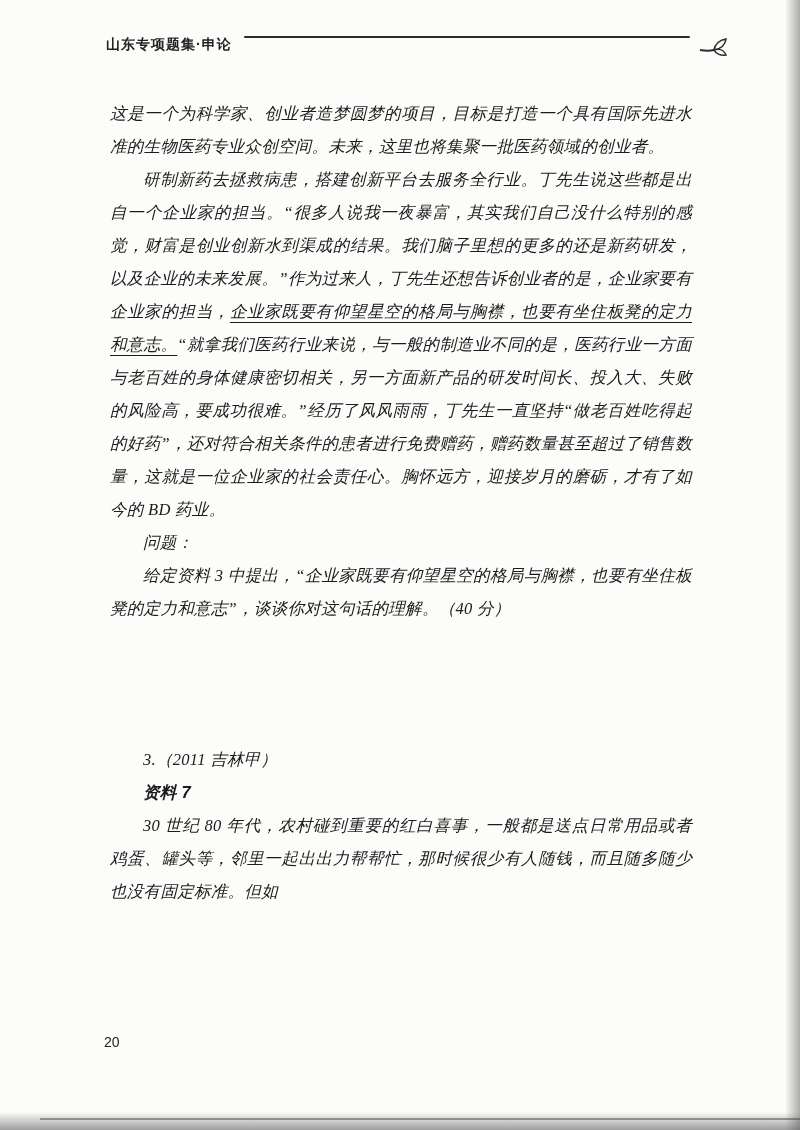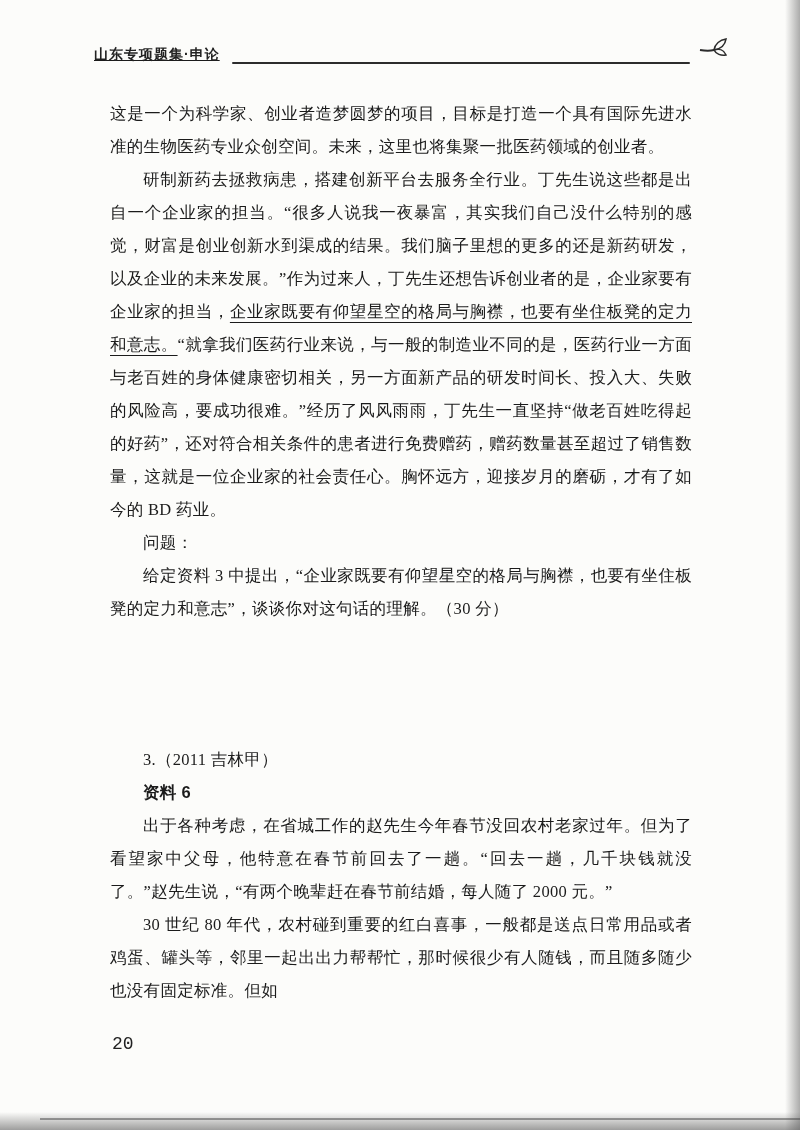--- a/index.html
+++ b/index.html
@@ -28,53 +28,54 @@
   }
   .scan-line-bottom {
     position: absolute; bottom. 0; left: 40px; right: 0; bottom: 10px; height: 2px;
     background: rgba(70,70,70,0.5);
     filter: blur(0.5px);
     pointer-events: none;
   }
 
   
   .header {
-    position: absolute; top: 36px; left: 94px; right: 72px;
-    display: flex; align-items: flex-end; height: 28px; text-decoration: underline;
+    position: absolute; top: 36px; left: 106px; right: 72px;
+    display: flex; align-items: flex-start; height: 28px;
   }
   .header-title {
     font-family: "Liberation Sans", "DejaVu Sans", sans-serif;
     font-weight: bold; font-size: 14px; letter-spacing: 1px;
     white-space: nowrap; color: #222;
   }
   .header-rule {
     flex: 1; height: 2px; background: #2c2c2c;
     margin-left: 12px; margin-right: 8px; border-radius: 2px;
   }
   .leaf { width: 30px; height: 28px; display: inline-block; }
 
   
   .body {
     position: absolute; top: 97px; left: 110px; width: 582px;
     font-size: 16.5px; line-height: 33px;
     text-align: justify; text-justify: inter-ideograph;
     letter-spacing: 0.3px;
+    font-style: italic;
   }
   .body p { margin: 0; }
   .indent { text-indent: 2em; }
   .u { text-decoration: underline; text-underline-offset: 5px; text-decoration-thickness: 1px; }
   .spacer-big { height: 118px; }
   .label-bold {
     font-family: "Liberation Sans", "DejaVu Sans", sans-serif;
     font-weight: bold;
   }
 
   .page-number {
-    position: absolute; left: 112px; top: 1034px;
-    font-size: 18px; font-family: Liberation Mono, monospace;
+    position: absolute; left: 104px; top: 1034px;
+    font-size: 14px; font-family: Liberation Sans, sans-serif;
     color: #222;
   }
 </style>
 </head>
 <body>
 
 <div class="page">
 
   <div class="header">
     <span class="header-title">山东专项题集·申论</span>
@@ -85,25 +86,24 @@
         <path d="M16 14 C 17 8, 22 4, 28 3 C 27 10, 22 13, 16 14 Z" stroke="#2c2c2c" stroke-width="1.6" fill="none"></path>
         <path d="M16 14 C 18 18, 23 20, 28 19 C 26 14, 21 12.5, 16 14 Z" stroke="#2c2c2c" stroke-width="1.6" fill="none"></path>
       </svg>
     </span>
   </div>
 
   <div class="body">
     <p>这是一个为科学家、创业者造梦圆梦的项目，目标是打造一个具有国际先进水准的生物医药专业众创空间。未来，这里也将集聚一批医药领域的创业者。</p>
     <p class="indent"><span>研制新药去拯救病患，搭建创新平台去服务全行业。丁先生说这些都是出自一个企业家的担当。“很多人说我一夜暴富，其实我们自己没什么特别的感觉，财富是创业创新水到渠成的结果。我们脑子里想的更多的还是新药研发，以及企业的未来发展。”作为过来人，丁先生还想告诉创业者的是，企业家要有企业家的担当，</span><span class="u">企业家既要有仰望星空的格局与胸襟，也要有坐住板凳的定力和意志。</span><span>“就拿我们医药行业来说，与一般的制造业不同的是，医药行业一方面与老百姓的身体健康密切相关，另一方面新产品的研发时间长、投入大、失败的风险高，要成功很难。”经历了风风雨雨，丁先生一直坚持“做老百姓吃得起的好药”，还对符合相关条件的患者进行免费赠药，赠药数量甚至超过了销售数量，这就是一位企业家的社会责任心。胸怀远方，迎接岁月的磨砺，才有了如今的 BD 药业。</span></p>
     <p class="indent">问题：</p>
-    <p class="indent">给定资料 3 中提出，“企业家既要有仰望星空的格局与胸襟，也要有坐住板凳的定力和意志”，谈谈你对这句话的理解。（30 分）</p>
+    <p class="indent">给定资料 3 中提出，“企业家既要有仰望星空的格局与胸襟，也要有坐住板凳的定力和意志”，谈谈你对这句话的理解。（40 分）</p>
     <div class="spacer-big"></div>
     <p class="indent">3.（2011 吉林甲）</p>
-    <p class="indent label-bold">资料 6</p>
-    <p class="indent">出于各种考虑，在省城工作的赵先生今年春节没回农村老家过年。但为了看望家中父母，他特意在春节前回去了一趟。“回去一趟，几千块钱就没了。”赵先生说，“有两个晚辈赶在春节前结婚，每人随了 2000 元。”</p>
+    <p class="indent label-bold">资料 7</p>
     <p class="indent">30 世纪 80 年代，农村碰到重要的红白喜事，一般都是送点日常用品或者鸡蛋、罐头等，邻里一起出出力帮帮忙，那时候很少有人随钱，而且随多随少也没有固定标准。但如</p>
   </div>
 
   <div class="page-number">20</div>
 
   <div class="scan-edge-right"></div>
   <div class="scan-edge-bottom"></div>
   <div class="scan-line-bottom"></div>
 
 </div>

